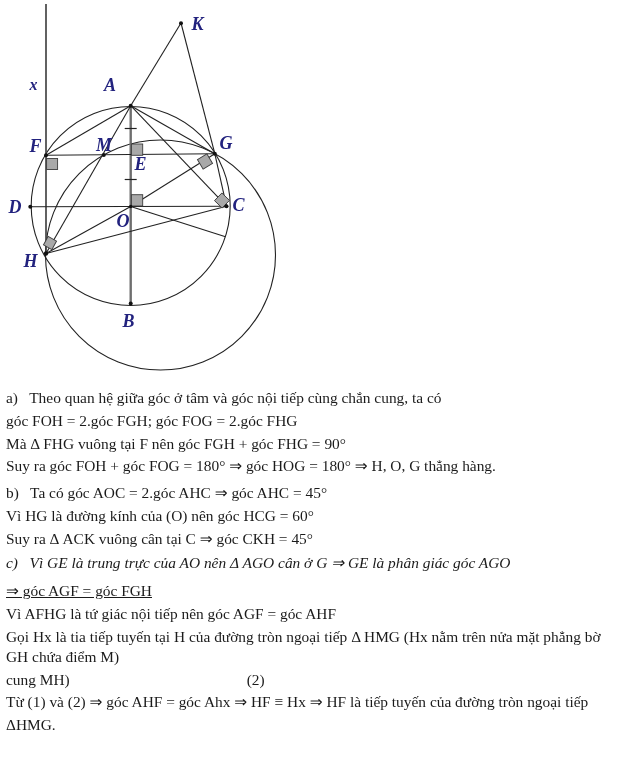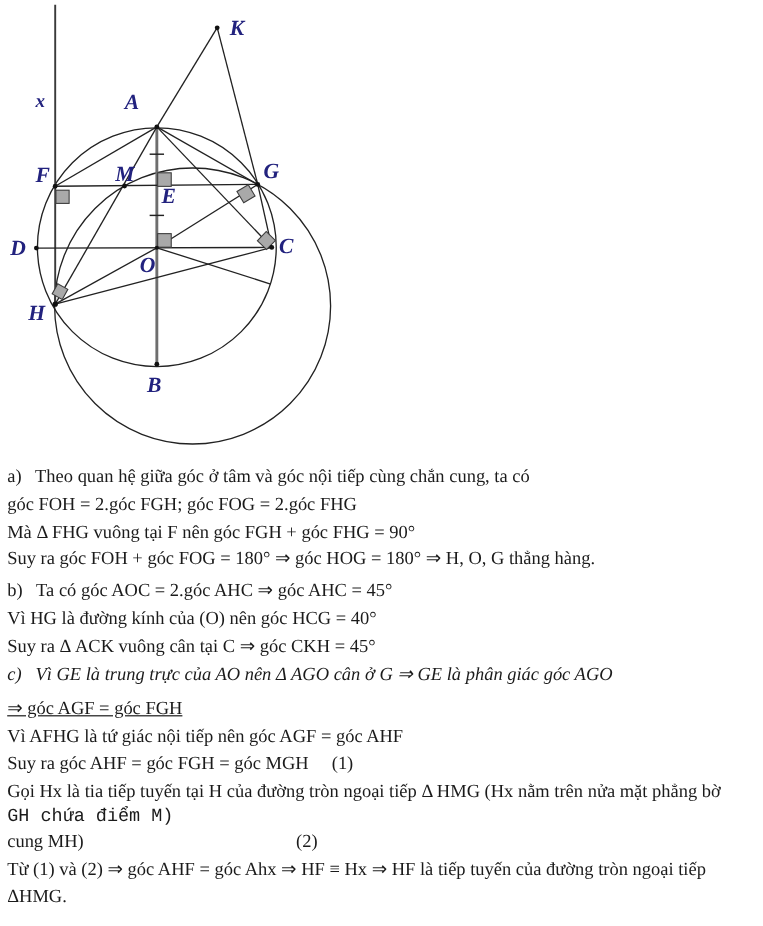--- a/index.html
+++ b/index.html
@@ -25,21 +25,21 @@
     font-size:15.4px;
     line-height:22.8px;
     color:#1b1b1b;
   }
   .solution .line{
     white-space:pre;
   }
   .solution .gap-b{margin-top:4px;font-family:Liberation Serif, serif;}
   .solution .gap-c7{margin-top:1px;font-style:italic;}
   .solution .gap-c8{margin-top:6px;text-decoration:underline;}
-  .solution .tight{margin-top:-3px;font-family:Liberation Mono, monospace;}
+  .solution .tight{margin-top:-3px;}
 </style>
 </head>
 <body>
 
 <div class="figure-wrap">
 <svg width="636" height="380" viewBox="0 0 636 380" xmlns="http://www.w3.org/2000/svg">
 
   <g fill="none" stroke="#222222" stroke-width="1.1">
     <circle cx="130.7" cy="206" r="99.5"></circle>
     <circle cx="160.5" cy="255" r="115"></circle>
@@ -118,24 +118,23 @@
   </g>
 </svg>
 </div>
 
 <div class="solution">
   <div class="line">a)   Theo quan hệ giữa góc ở tâm và góc nội tiếp cùng chắn cung, ta có</div>
   <div class="line">góc FOH = 2.góc FGH; góc FOG = 2.góc FHG</div>
   <div class="line">Mà Δ FHG vuông tại F nên góc FGH + góc FHG = 90°</div>
   <div class="line">Suy ra góc FOH + góc FOG = 180° ⇒ góc HOG = 180° ⇒ H, O, G thẳng hàng.</div>
   <div class="line gap-b">b)   Ta có góc AOC = 2.góc AHC ⇒ góc AHC = 45°</div>
-  <div class="line">Vì HG là đường kính của (O) nên góc HCG = 40°</div>
+  <div class="line">Vì HG là đường kính của (O) nên góc HCG = 60°</div>
   <div class="line">Suy ra Δ ACK vuông cân tại C ⇒ góc CKH = 45°</div>
   <div class="line gap-c7">c)   Vì GE là trung trực của AO nên Δ AGO cân ở G ⇒ GE là phân giác góc AGO</div>
   <div class="line gap-c8">⇒ góc AGF = góc FGH</div>
   <div class="line">Vì AFHG là tứ giác nội tiếp nên góc AGF = góc AHF</div>
-  <div class="line">Suy ra góc AHF = góc FGH = góc MGH     (1)</div>
   <div class="line">Gọi Hx là tia tiếp tuyến tại H của đường tròn ngoại tiếp Δ HMG (Hx nằm trên nửa mặt phẳng bờ</div>
   <div class="line tight">GH chứa điểm M)</div>
   <div class="line">cung MH)                                              (2)</div>
   <div class="line">Từ (1) và (2) ⇒ góc AHF = góc Ahx ⇒ HF ≡ Hx ⇒ HF là tiếp tuyến của đường tròn ngoại tiếp</div>
   <div class="line">ΔHMG.</div>
 </div>
 
 </body></html>

